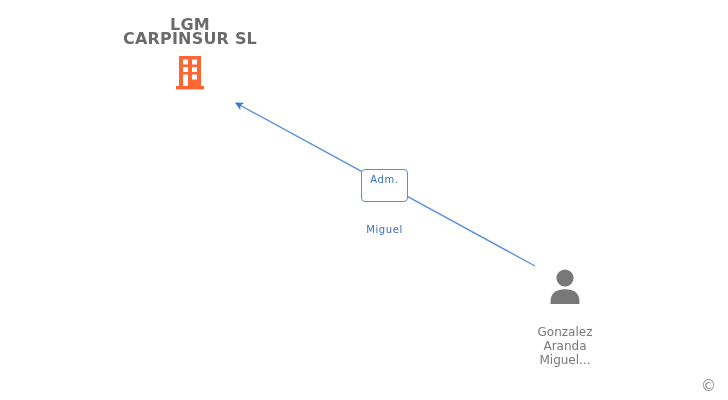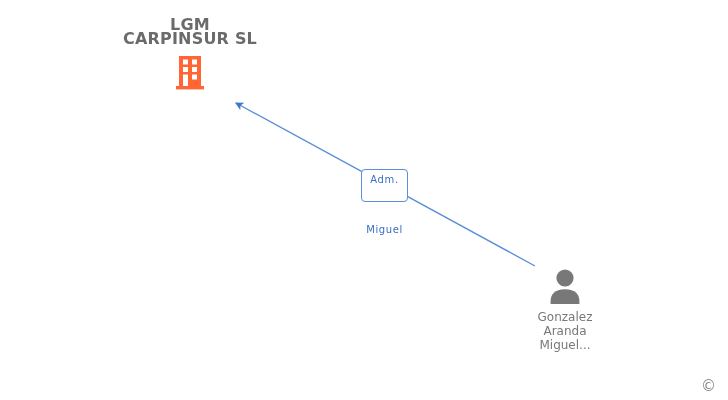--- a/index.html
+++ b/index.html
@@ -59,21 +59,21 @@
     width: 120px;
     text-align: center;
   }
   #person-icon {
     margin: 0 auto;
     width: 40px;
     height: 36px;
     display: block;
   }
   #person-label {
-    margin-top: 6px;
+    margin-top: 21px;
     font-size: 12px;
     color: #787878;
     line-height: 14px;
     white-space: pre-line;
   }
 
   
   #relation-box {
     position: absolute;
     left: 361px;

